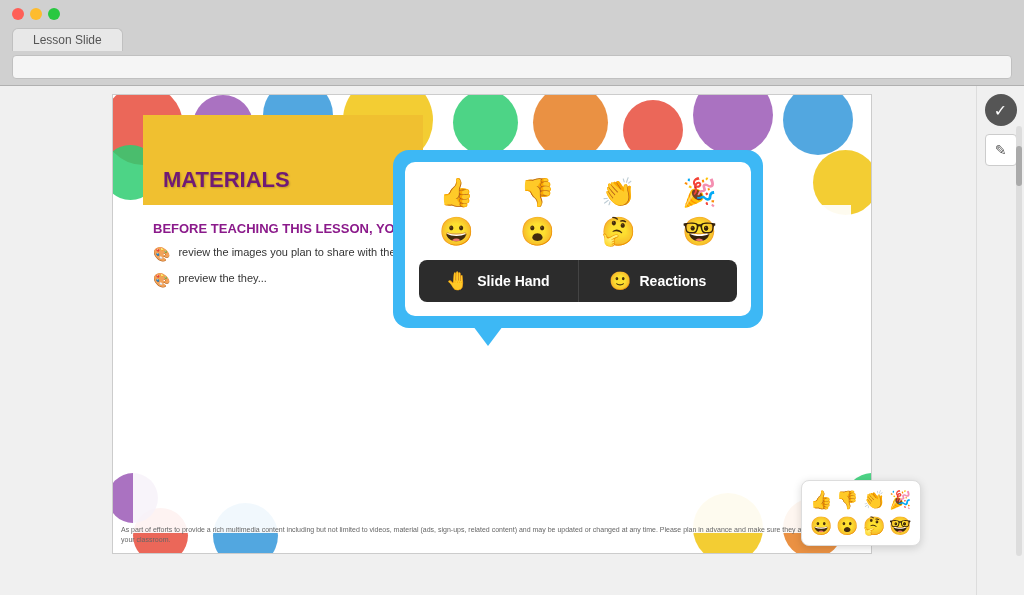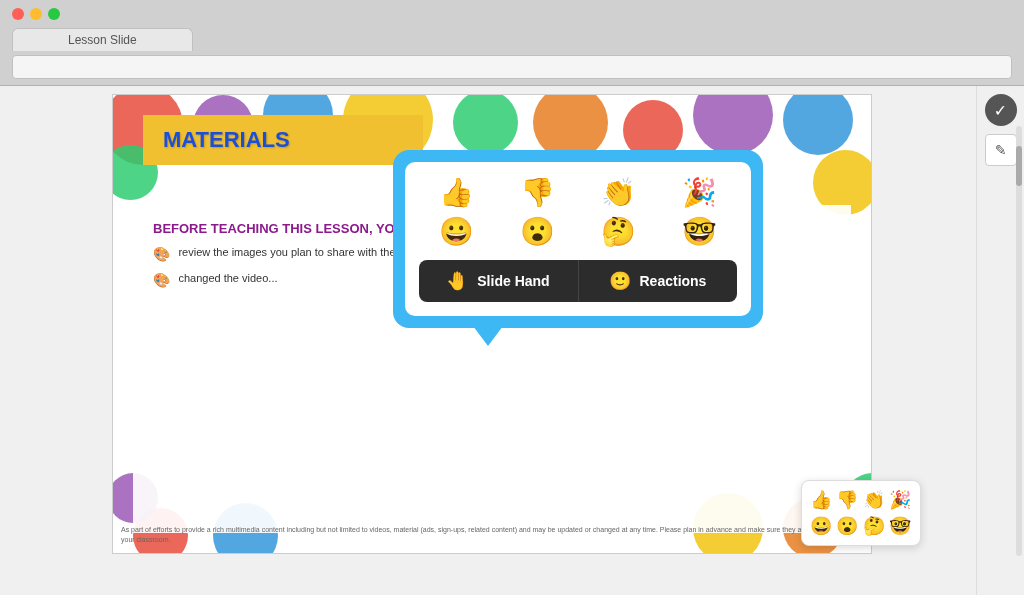--- a/index.html
+++ b/index.html
@@ -36,21 +36,21 @@
 
     .tab-bar {
       display: flex;
       padding: 0 12px;
     }
 
     .tab {
       background: #e8e8e8;
       border: 1px solid #c0c0c0;
       border-bottom: none;
-      padding: 4px 55px;
+      padding: 4px 20px;
       border-radius: 6px 6px 0 0;
       font-size: 12px;
       color: #555;
     }
 
     .address-bar {
       background: #f5f5f5;
       border: 1px solid #c0c0c0;
       border-radius: 4px;
       margin: 4px 12px 6px;
@@ -96,24 +96,25 @@
       top: 20px;
       left: 30px;
       background: #f0c030;
       padding: 12px 20px;
       width: 280px;
     }
 
     .title-text {
       font-size: 22px;
       font-weight: 900;
-      color: #1d4ed8;
+      color: #701a75;
       text-transform: uppercase;
       line-height: 1.2;
       text-shadow: 1px 1px 2px rgba(0,0,0,0.2);
+      margin-top: 40px;
     }
 
     .slide-content-area {
       position: absolute;
       top: 110px;
       left: 20px;
       right: 20px;
       bottom: 20px;
       background: rgba(255,255,255,0.92);
       padding: 16px 20px;
@@ -353,21 +354,21 @@
       </div>
 
       <div class="slide-content-area">
         <div class="before-title">BEFORE TEACHING THIS LESSON, YOU SHOULD...</div>
         <div class="bullet-item">
           <span class="bullet-icon">🎨</span>
           <span>review the images you plan to share with the class in the group...</span>
         </div>
         <div class="bullet-item">
           <span class="bullet-icon">🎨</span>
-          <span>changed the video...</span>
+          <span>preview the they...</span>
         </div>
       </div>
 
       <div class="fine-print">As part of efforts to provide a rich multimedia content including but not limited to videos, material (ads, sign-ups, related content) and may be updated or changed at any time. Please plan in advance and make sure they are appropriate for your classroom.</div>
 
       <div class="popup-overlay">
         <div class="popup-inner">
           <div class="emoji-grid">
             <span class="emoji-item">👍</span>
             <span class="emoji-item">👎</span>

